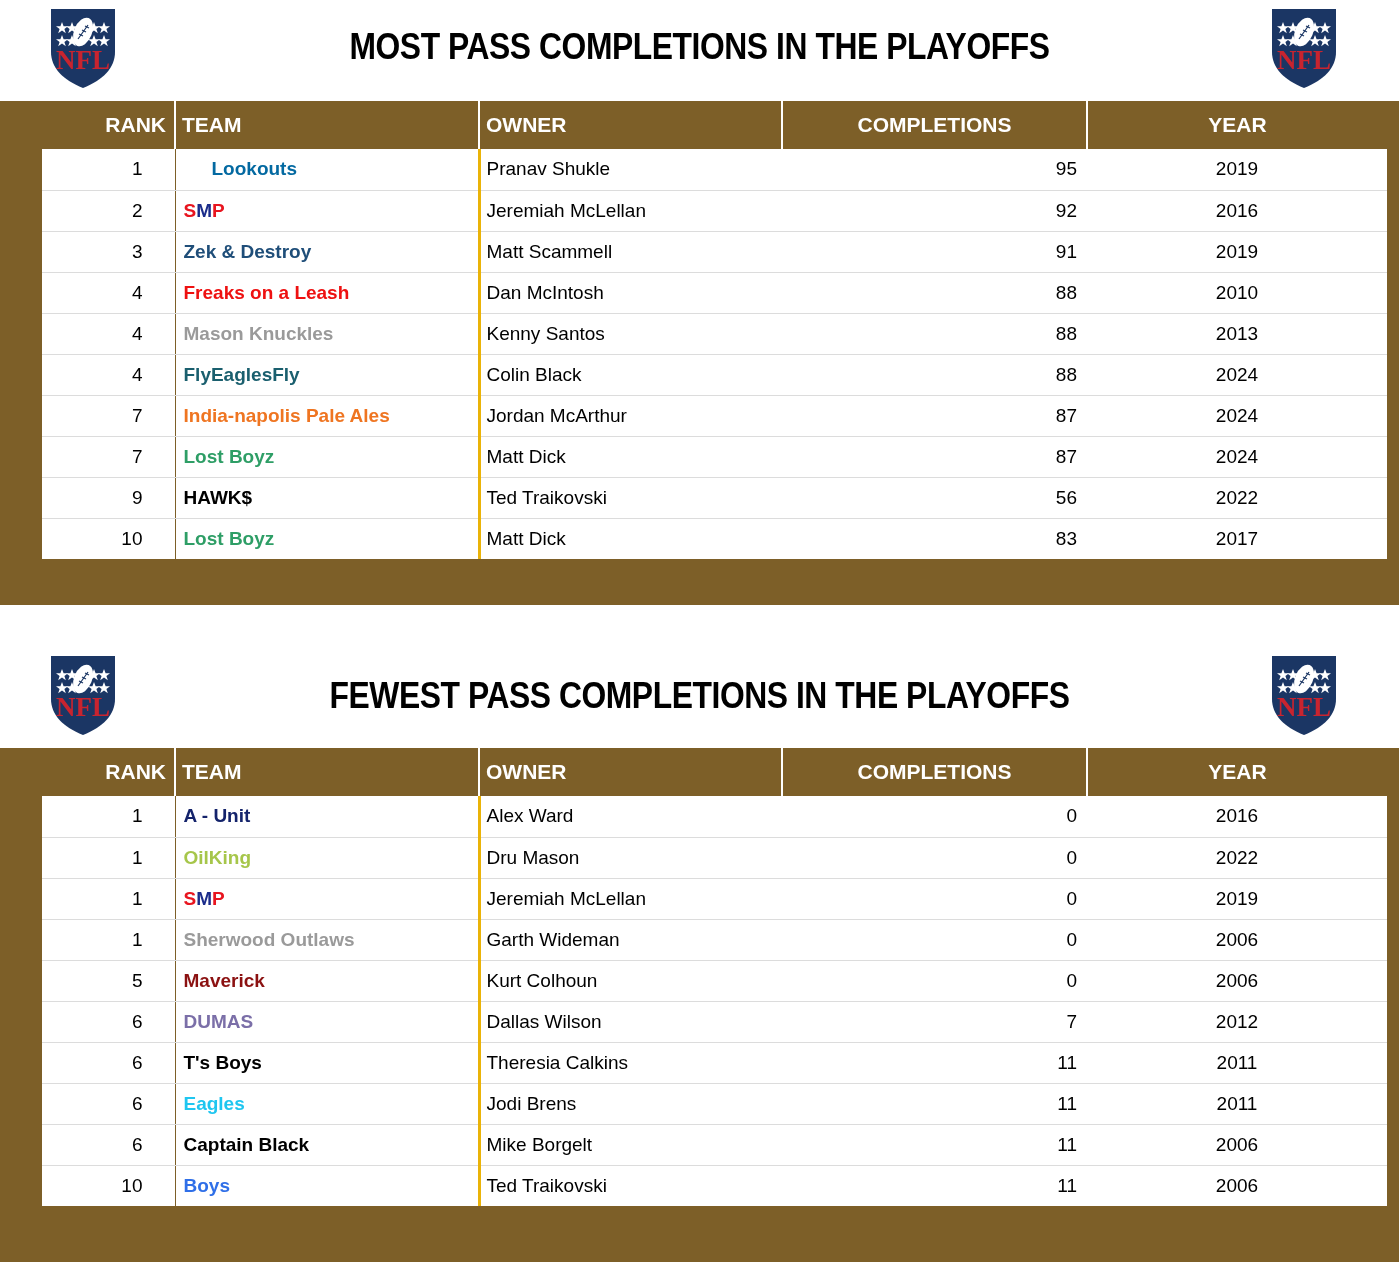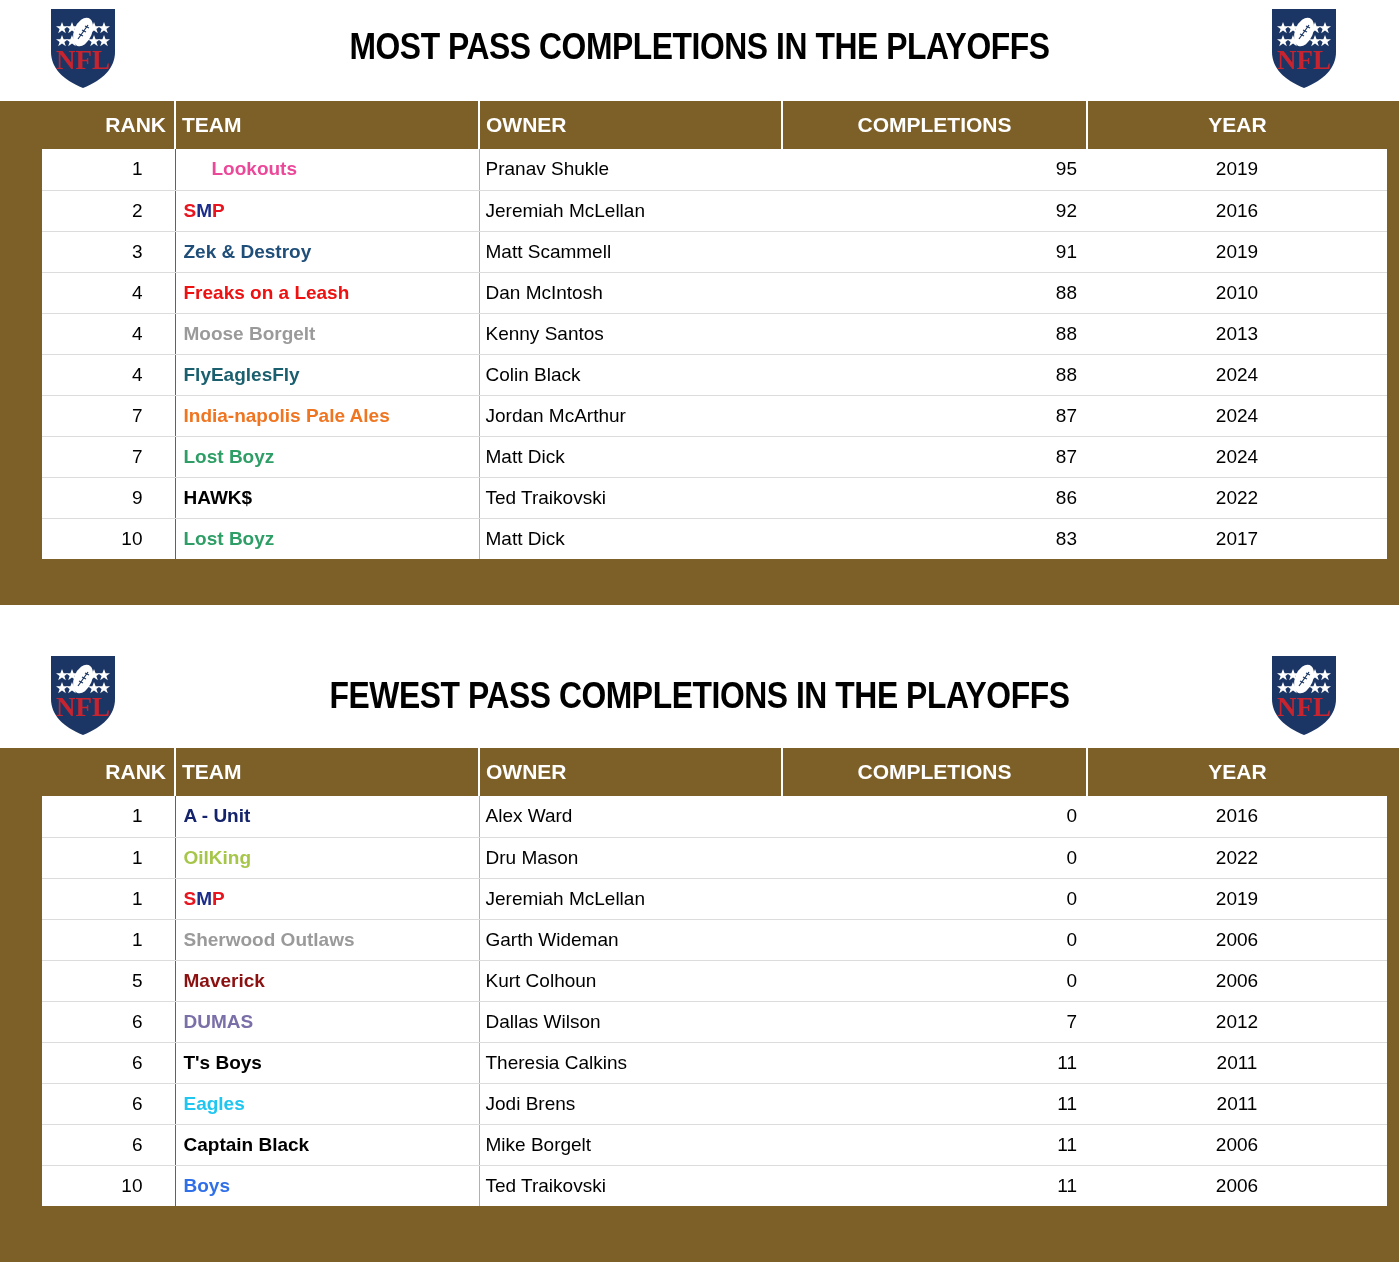--- a/index.html
+++ b/index.html
@@ -122,21 +122,21 @@
     border-right: 1px solid #7d5f28;
   }
   .tbl tbody td.d-team {
     text-align: left;
     padding-left: 8px;
     font-weight: bold;
   }
   .tbl tbody td.d-owner {
     text-align: left;
     padding-left: 6px;
-    border-left: 1px solid #eab308;
+    border-left: 3px solid #eab308;
   }
   .tbl tbody td.d-comp  { text-align: right; }
   .tbl tbody td.d-year  { text-align: center; }
   .tbl tbody td.d-pad-r { background: #7d5f28; border-bottom: none; padding: 0; }
 
   .team-seg { white-space: pre; }
 </style>
 </head>
 <body>
 
@@ -214,21 +214,21 @@
           <th class="h-team">TEAM</th>
           <th class="h-owner">OWNER</th>
           <th class="h-comp">COMPLETIONS</th>
           <th class="h-year">YEAR</th>
           <th class="h-pad"></th>
         </tr>
       </thead>
       <tbody id="body-most">
           <tr>
             <td class="d-rank">1</td>
-            <td class="d-team"><span class="team-seg" style="color: #ec4899; padding-left: 28px;">Lookouts</span></td>
+            <td class="d-team"><span class="team-seg" style="color: #0369a1; padding-left: 28px;">Lookouts</span></td>
             <td class="d-owner">Pranav Shukle</td>
             <td class="d-comp">95</td>
             <td class="d-year">2019</td>
             <td class="d-pad-r"></td>
           </tr>
           <tr>
             <td class="d-rank">2</td>
             <td class="d-team"><span class="team-seg" style="color: rgb(232, 21, 31);">S</span><span class="team-seg" style="color: rgb(27, 44, 138);">M</span><span class="team-seg" style="color: rgb(232, 21, 31);">P</span></td>
             <td class="d-owner">Jeremiah McLellan</td>
             <td class="d-comp">92</td>
@@ -246,21 +246,21 @@
           <tr>
             <td class="d-rank">4</td>
             <td class="d-team"><span class="team-seg" style="color: rgb(238, 17, 17);">Freaks on a Leash</span></td>
             <td class="d-owner">Dan McIntosh</td>
             <td class="d-comp">88</td>
             <td class="d-year">2010</td>
             <td class="d-pad-r"></td>
           </tr>
           <tr>
             <td class="d-rank">4</td>
-            <td class="d-team"><span class="team-seg" style="color: rgb(154, 154, 154);">Moose Borgelt</span></td>
+            <td class="d-team"><span class="team-seg" style="color: rgb(154, 154, 154);">Mason Knuckles</span></td>
             <td class="d-owner">Kenny Santos</td>
             <td class="d-comp">88</td>
             <td class="d-year">2013</td>
             <td class="d-pad-r"></td>
           </tr>
           <tr>
             <td class="d-rank">4</td>
             <td class="d-team"><span class="team-seg" style="color: rgb(26, 95, 110);">FlyEaglesFly</span></td>
             <td class="d-owner">Colin Black</td>
             <td class="d-comp">88</td>
@@ -280,21 +280,21 @@
             <td class="d-team"><span class="team-seg" style="color: rgb(46, 158, 102);">Lost Boyz</span></td>
             <td class="d-owner">Matt Dick</td>
             <td class="d-comp">87</td>
             <td class="d-year">2024</td>
             <td class="d-pad-r"></td>
           </tr>
           <tr>
             <td class="d-rank">9</td>
             <td class="d-team"><span class="team-seg" style="color: rgb(0, 0, 0);">HAWK$</span></td>
             <td class="d-owner">Ted Traikovski</td>
-            <td class="d-comp">86</td>
+            <td class="d-comp">56</td>
             <td class="d-year">2022</td>
             <td class="d-pad-r"></td>
           </tr>
           <tr>
             <td class="d-rank">10</td>
             <td class="d-team"><span class="team-seg" style="color: rgb(46, 158, 102);">Lost Boyz</span></td>
             <td class="d-owner">Matt Dick</td>
             <td class="d-comp">83</td>
             <td class="d-year">2017</td>
             <td class="d-pad-r"></td>

